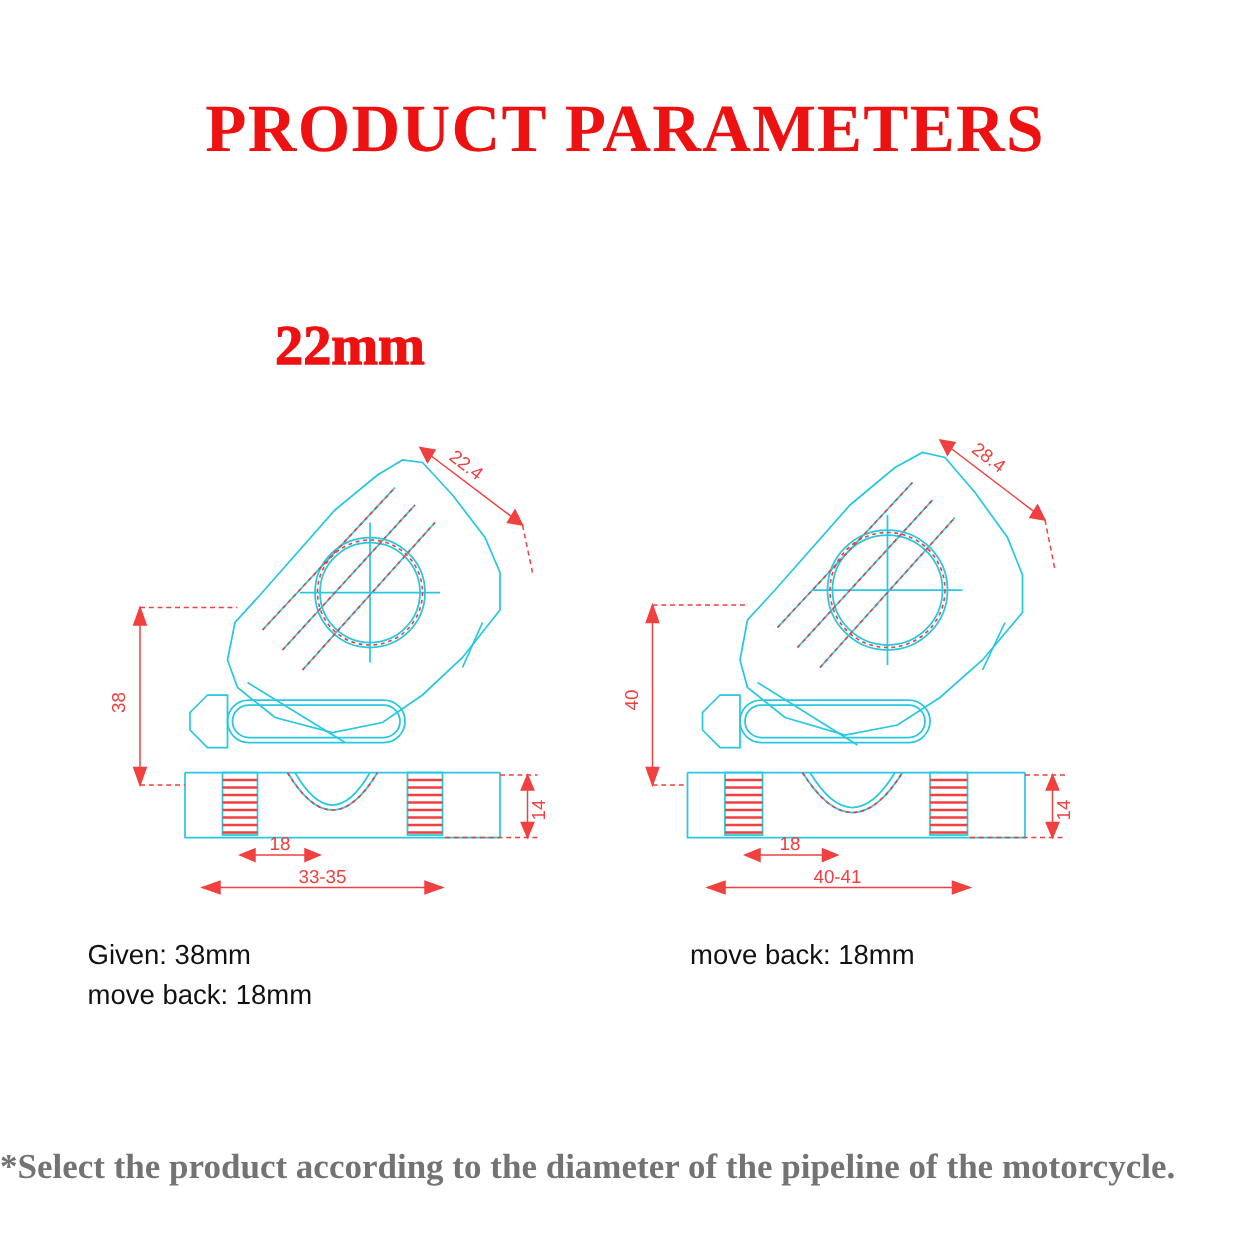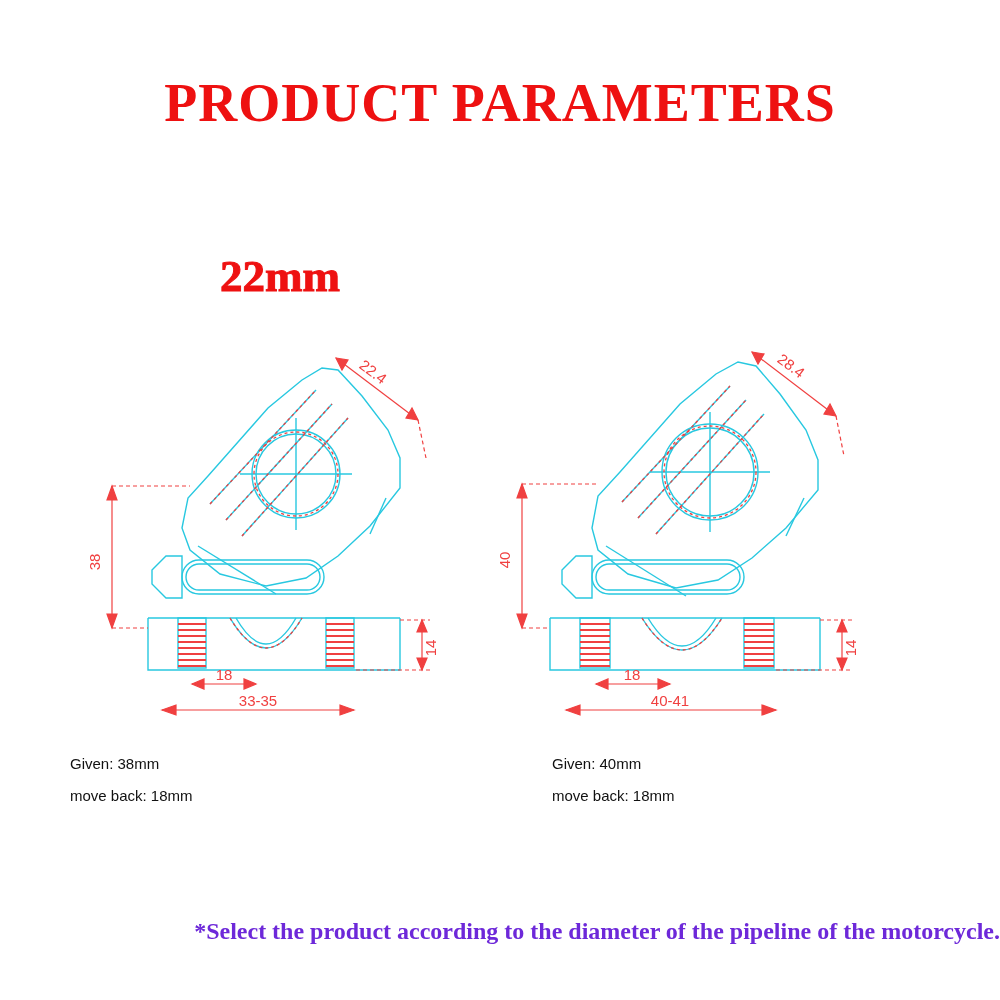--- a/index.html
+++ b/index.html
@@ -34,33 +34,33 @@
     font-weight:bold;
     font-family:"Liberation Serif", serif;
     -webkit-text-stroke:1px #ee1111;
   }
 
   .drawing{position:absolute;top:48px;left:0;width:420px;height:420px;}
   .drawing svg{display:block;}
 
   .specs{
     position:absolute;
-    font-size:15px;
+    font-size:22px;
     color:#111;
     line-height:32px;
   }
   .specs.left{left:70px;top:728px;}
   .specs.right{left:552px;top:728px;}
   .specs div{white-space:nowrap;}
 
   .footnote{
     position:absolute;top:898px;left:0;width:1000px;
-    text-align:right;
-    color:#6d28d9;
-    font-size:24px;
+    text-align:left;
+    color:#737373;
+    font-size:28px;
     font-weight:bold;
     font-family:"Liberation Serif", serif;
   }
 </style>
 </head>
 <body>
 
 <div class="page">
 
   <div class="title">PRODUCT PARAMETERS</div>
@@ -253,19 +253,18 @@
       </svg>
     </div>
   </div>
 
   <div class="specs left">
     <div>Given: 38mm</div>
     <div>move back: 18mm</div>
   </div>
 
   <div class="specs right">
-    <div>Given: 40mm</div>
     <div>move back: 18mm</div>
   </div>
 
   <div class="footnote">*Select the product according to the diameter of the pipeline of the motorcycle.</div>
 
 </div>
 
 </body></html>

